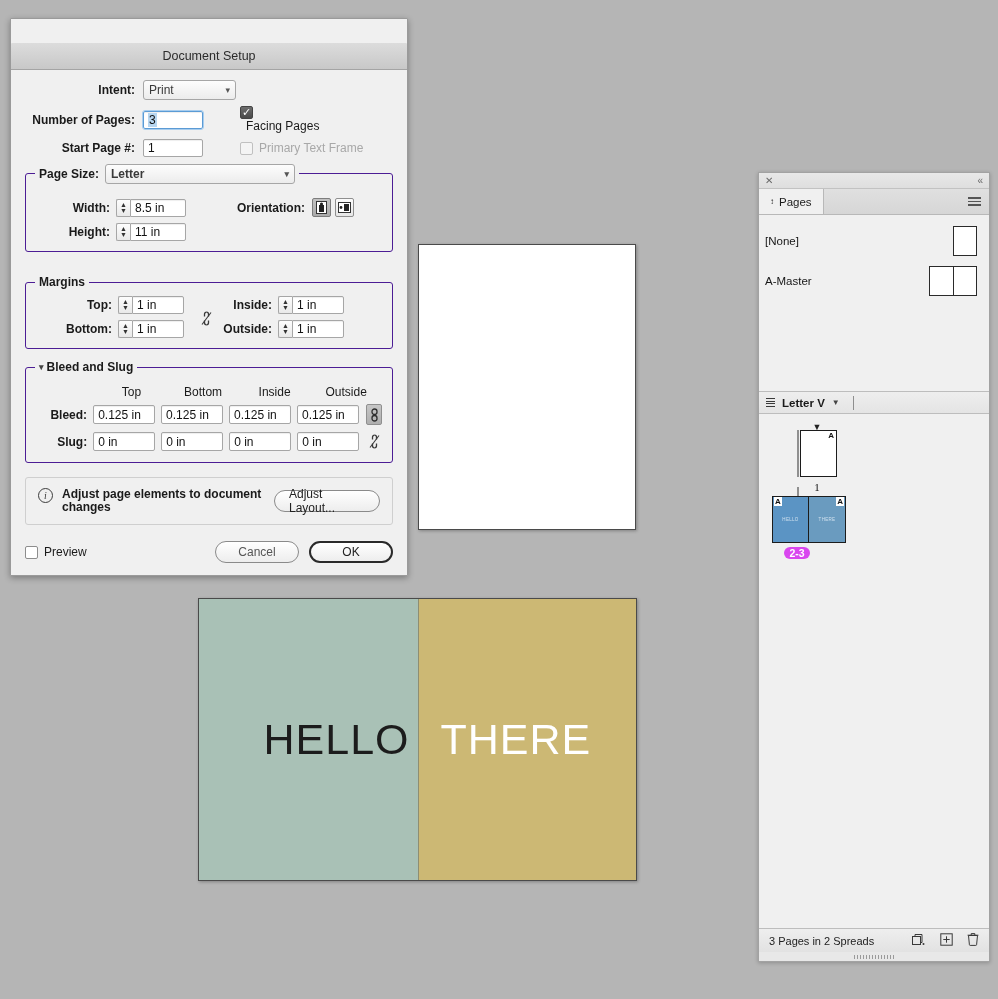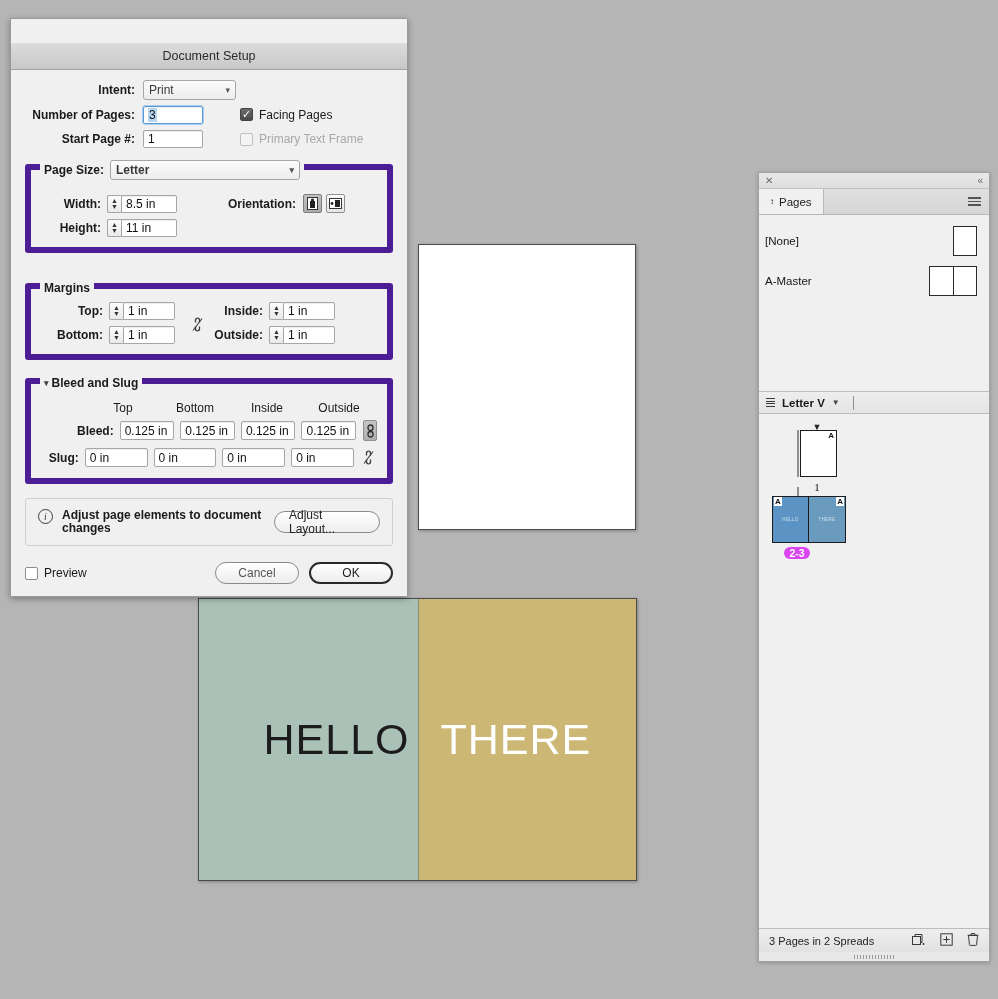--- a/index.html
+++ b/index.html
@@ -63,21 +63,21 @@
     padding:0 5px;font-size:12px;color:#3a3a3a;box-sizing:border-box;gap:24px;
   }
   .chev{font-size:9px;color:#555;}
   .stepper{
     width:14px;height:18px;border:1px solid #a6a6a6;border-right:none;background:linear-gradient(#fdfdfd,#e9e9e9);
     border-radius:2px 0 0 2px;display:flex;flex-direction:column;align-items:center;justify-content:center;
     font-size:7px;line-height:6px;color:#333;box-sizing:border-box;
   }
   .stepfield{border-radius:0 2px 2px 0;}
   .group{
-    border:6px solid #4c1d95;border-radius:3px;padding:10px 10px 8px 10px;
+    border:1px solid #4c1d95;border-radius:3px;padding:10px 10px 8px 24px;
     margin-top:8px;position:relative;
   }
   .group-title{
     position:absolute;top:-8px;left:9px;background:#f0f0f0;padding:0 4px;
     font-size:12px;font-weight:bold;color:#1a1a1a;
   }
   .group-title.inline-field{left:9px;top:-10px;display:flex;align-items:center;gap:6px;}
   .checkbox{
     width:13px;height:13px;border:1px solid #8d8d8d;background:#fff;border-radius:2px;
     display:inline-flex;align-items:center;justify-content:center;box-sizing:border-box;
@@ -191,21 +191,21 @@
         <span>Print</span>
         <span class="chev">▾</span>
       </div>
     </div>
 
     <div class="row">
       <div class="lbl" style="width:110px;margin-right:8px;">Number of Pages:</div>
       <div class="txtfield focused" style="width:60px;">
         <span class="sel-text">3</span>
       </div>
-      <div style="display:flex;margin-left:37px;">
+      <div style="display:flex;margin-left:37px;flex-direction:column;">
         <span class="checkbox checked"></span>
         <span class="cb-label">Facing Pages</span>
       </div>
     </div>
 
     <div class="row">
       <div class="lbl" style="width:110px;margin-right:8px;">Start Page #:</div>
       <div class="txtfield" style="width:60px;">
         <span>1</span>
       </div>
@@ -334,21 +334,21 @@
       </div>
 
       <div style="display:flex;align-items:center;margin-bottom:5px;margin-top:4px;">
         <div style="width:46px;"></div>
         <div style="width:72px;text-align:center;">Top</div>
         <div style="width:72px;text-align:center;">Bottom</div>
         <div style="width:72px;text-align:center;">Inside</div>
         <div style="width:72px;text-align:center;">Outside</div>
       </div>
 
-      <div style="display:flex;align-items:center;margin-bottom:6px;margin-left:36px;">
+      <div style="display:flex;align-items:center;margin-bottom:6px;">
         <div class="lbl" style="width:40px;margin-right:6px;">Bleed:</div>
         <div class="txtfield" style="width:66px;margin-right:6px;height:19px;">
           <span>0.125 in</span>
         </div>
         <div class="txtfield" style="width:66px;margin-right:6px;height:19px;">
           <span>0.125 in</span>
         </div>
         <div class="txtfield" style="width:66px;margin-right:6px;height:19px;">
           <span>0.125 in</span>
         </div>

